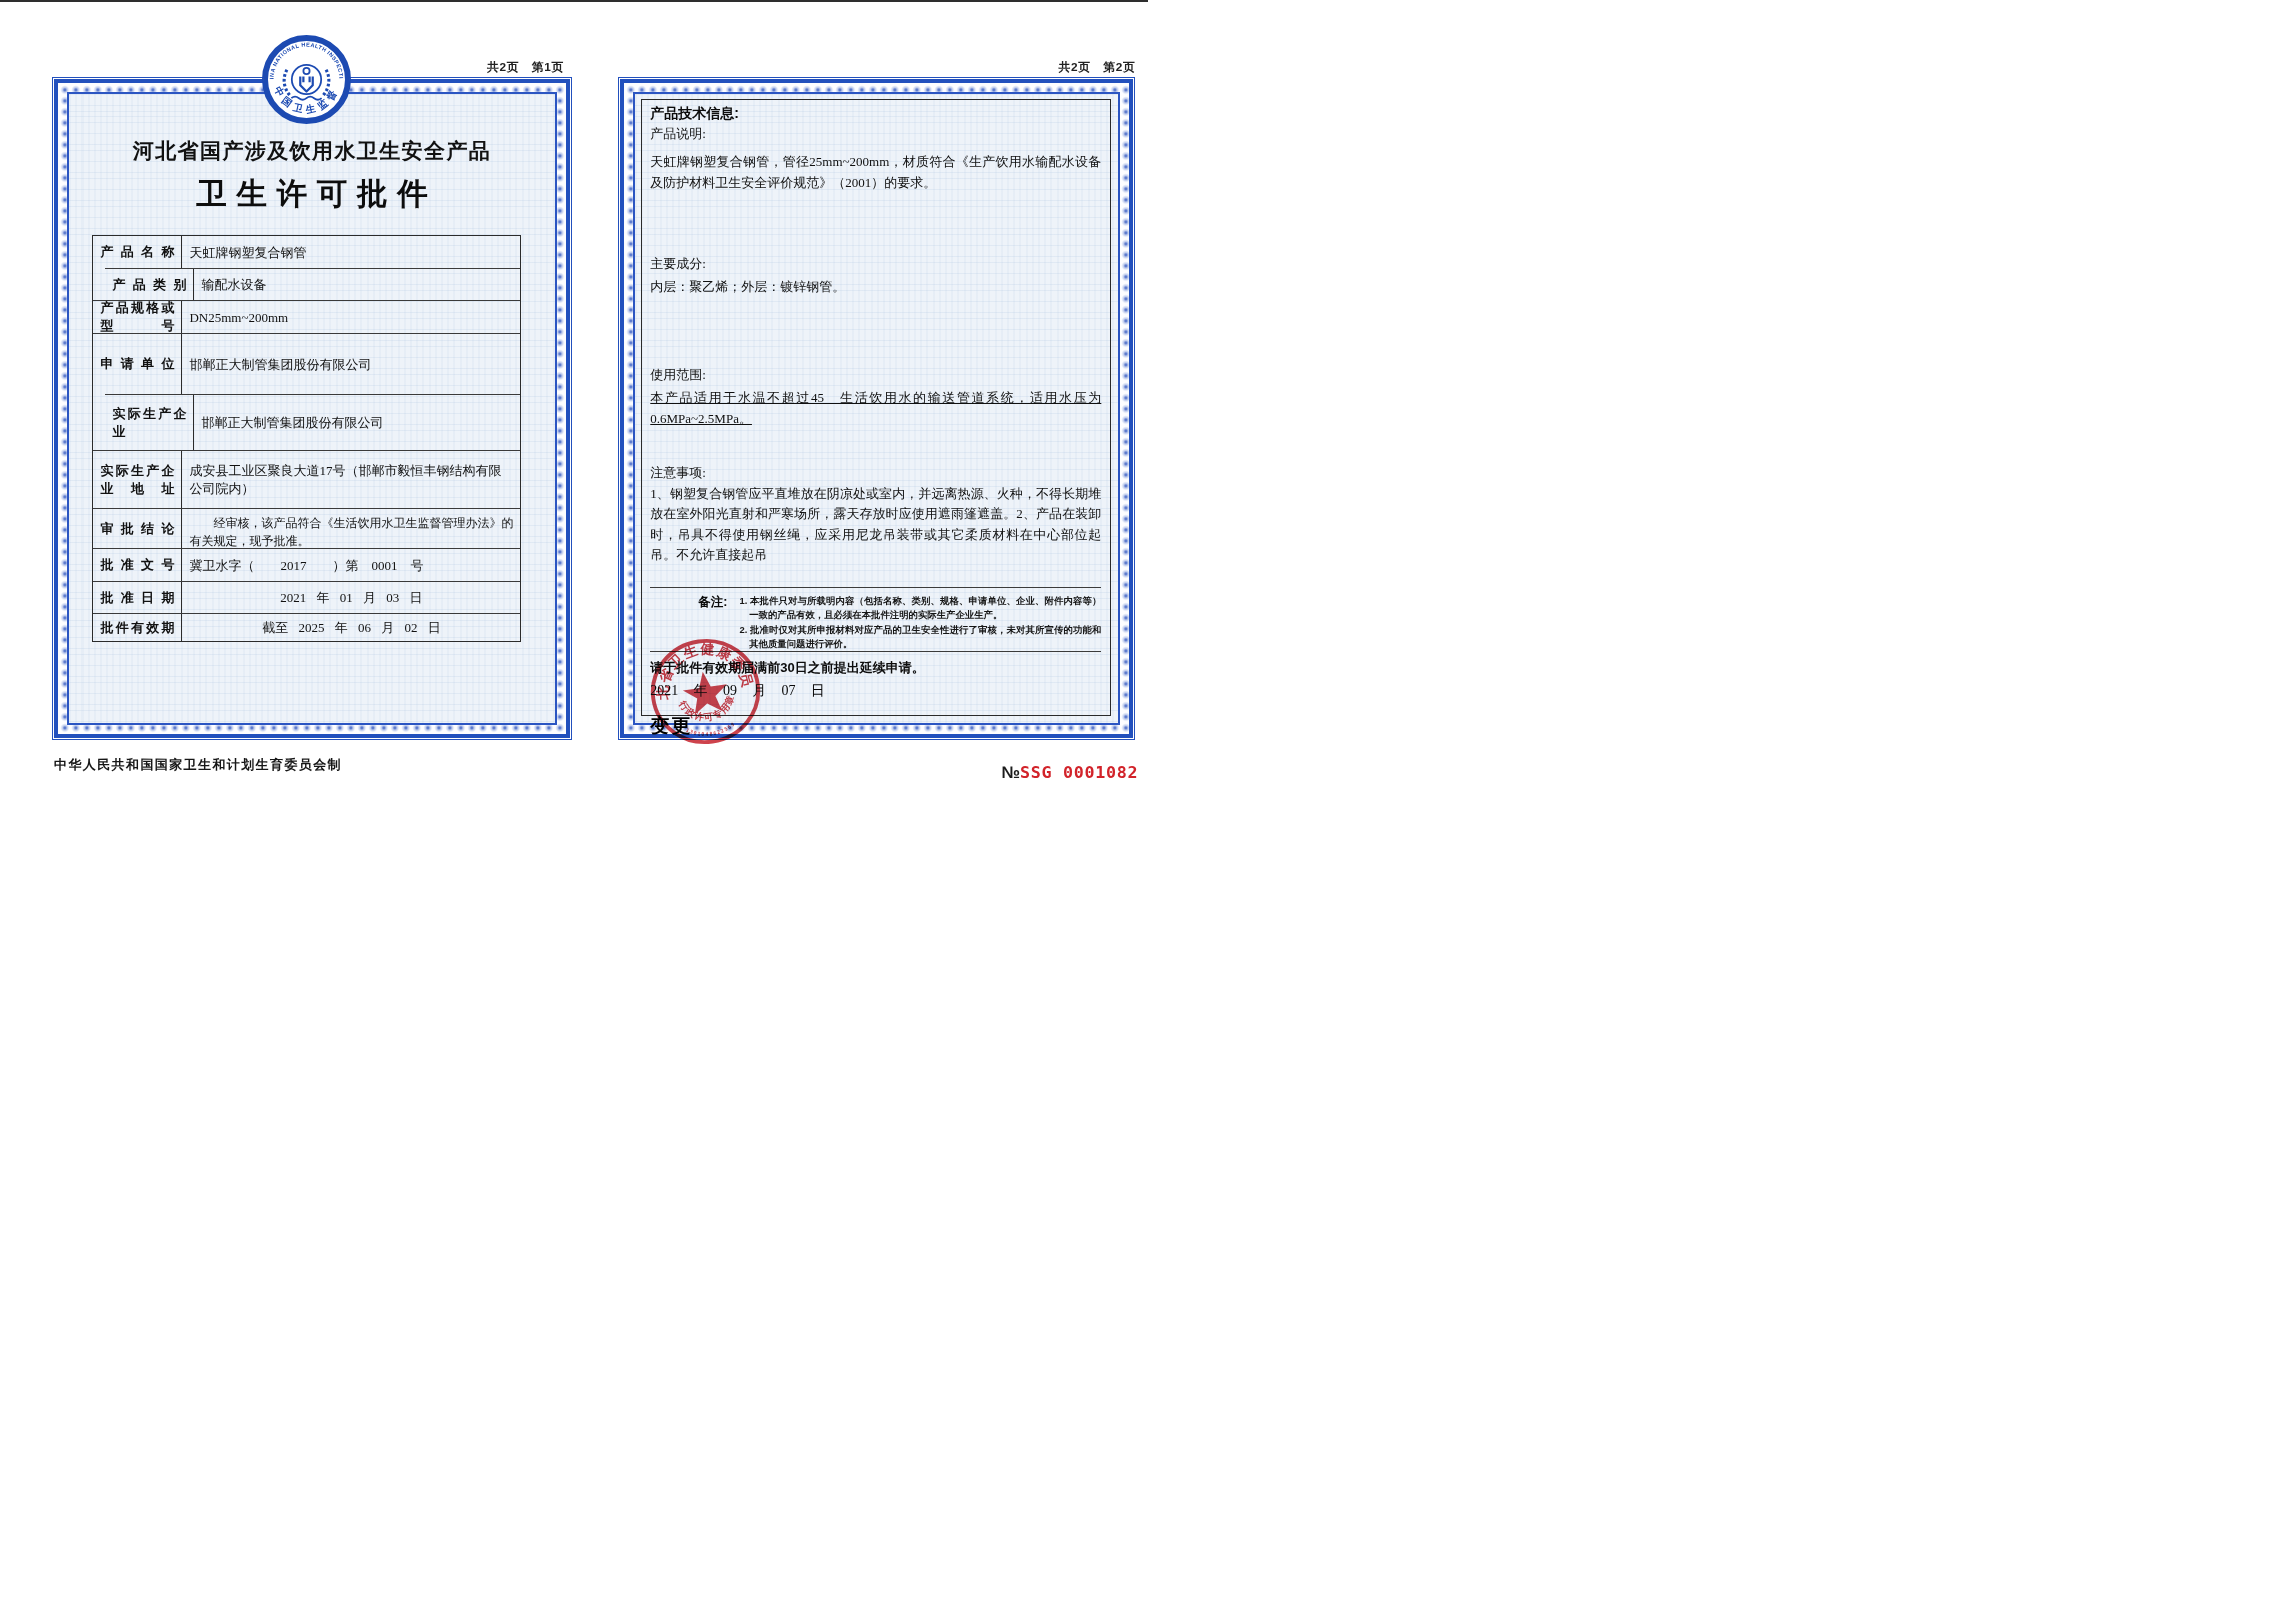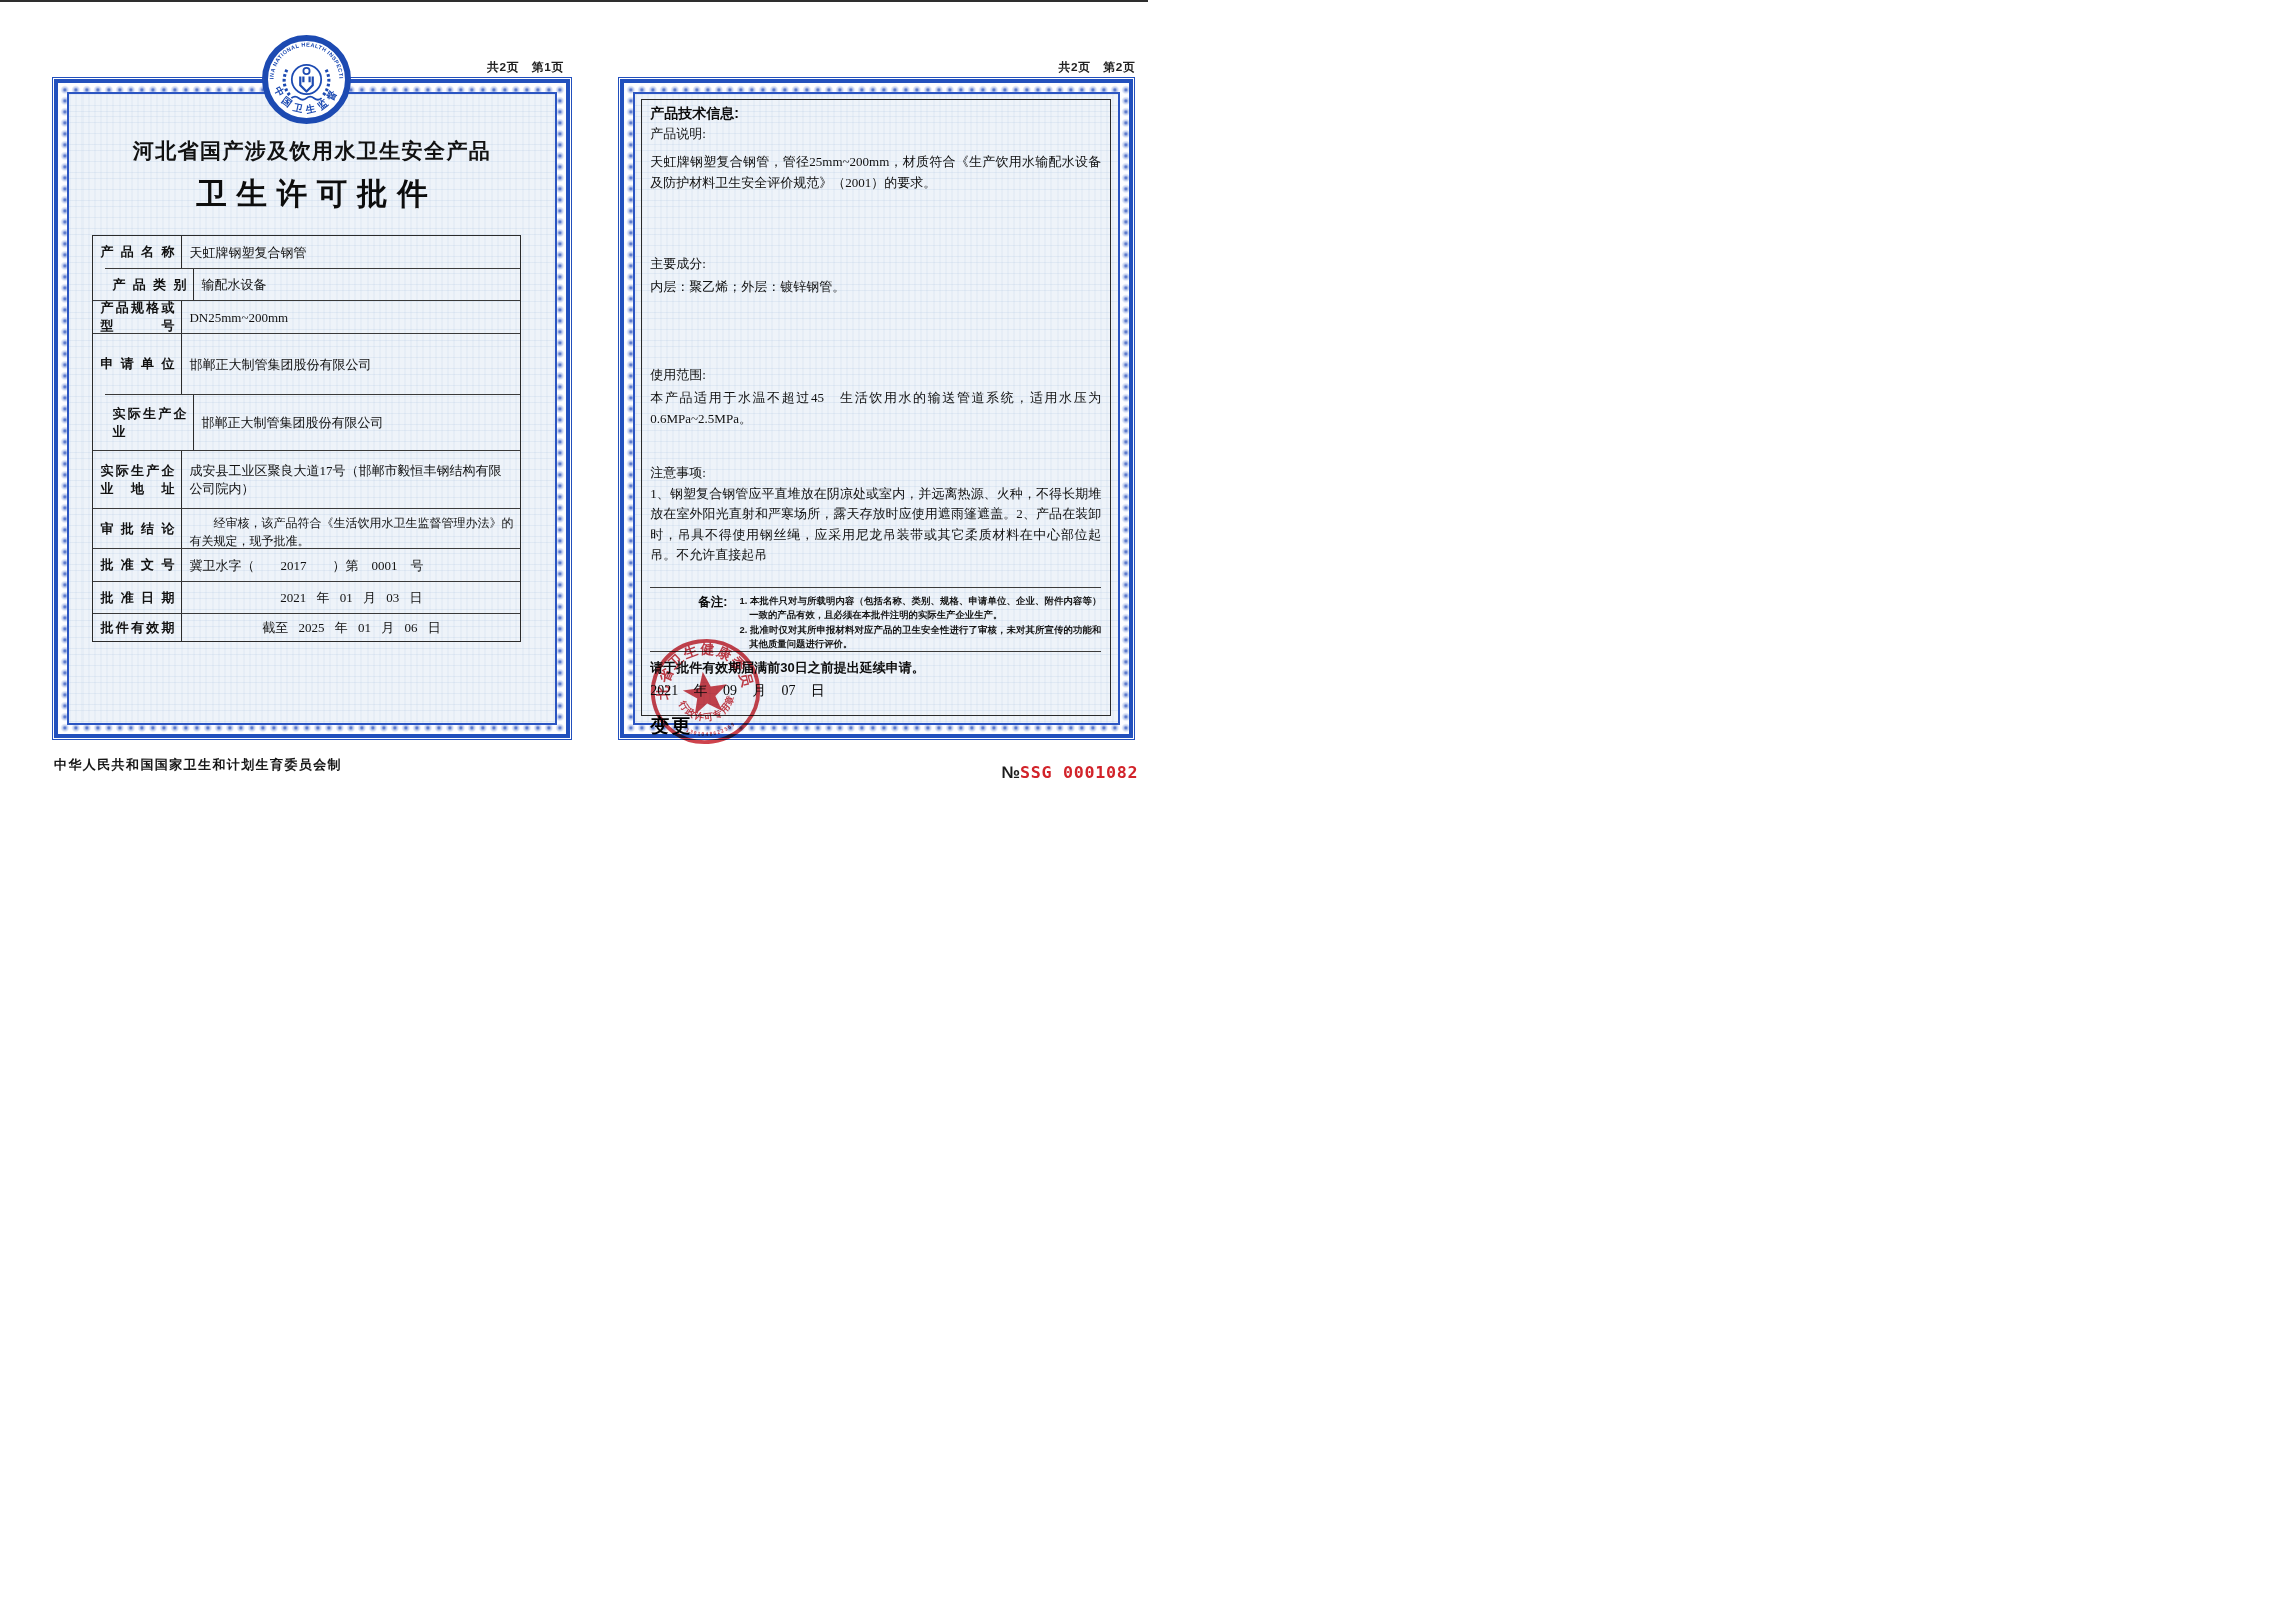--- a/index.html
+++ b/index.html
@@ -58,21 +58,21 @@
   .techbox > div{position:absolute;left:8.3px;right:8.3px;}
   .h-bold{font-family:"Liberation Sans",sans-serif;font-weight:800;font-size:14px;color:#0c0c0c;}
   .h-reg{font-size:13px;color:#111;}
   .para{font-size:13px;line-height:1.62;color:#101010;text-align:justify;}
   .p2-tech{top:5.6px;}
   .p2-desclbl{top:25px;}
   .p2-desc{top:51px;}
   .p2-complbl{top:155px;}
   .p2-comp{top:176px;}
   .p2-uselbl{top:266px;}
-  .p2-use{top:287px;}
+  .p2-use{top:287px;text-decoration:underline;}
   .p2-notelbl{top:364px;}
   .p2-note{top:384px;line-height:1.58;}
   .hline{position:absolute;left:0;right:0;height:0;border-top:1.4px solid #3b3b3b;}
   .hl1{top:487px;}
   .hl2{top:551px;}
   .remark{top:494px;display:flex;gap:12px;margin-left:48px;}
   .remark-label{font-family:"Liberation Sans",sans-serif;font-weight:800;font-size:12.5px;white-space:nowrap;color:#0c0c0c;}
   .remark-items{font-family:"Liberation Sans",sans-serif;font-weight:600;font-size:9.4px;line-height:1.55;color:#151515;text-align:justify;}
   .remark-items div{text-indent:0;padding-left:9.7px;text-indent:-9.7px;}
   .renewal{top:559px;font-family:"Liberation Sans",sans-serif;font-weight:700;font-size:13px;color:#0d0d0d;}
@@ -153,21 +153,21 @@
             <div class="trow r9">
                 <div class="tlabel">
                   <span>批准日期</span>
                 </div>
                 <div class="tvalue v-serif v-center">2021 年 01 月 03 日</div>
               </div>
             <div class="trow r10">
                 <div class="tlabel">
                   <span>批件有效期</span>
                 </div>
-                <div class="tvalue v-serif v-center">截至 2025 年 01 月 06 日</div>
+                <div class="tvalue v-serif v-center">截至 2025 年 06 月 02 日</div>
               </div>
           </div>
 
         </div>
       </div>
     </div>
   </div>
 </div>
 
 <div class="logo">

